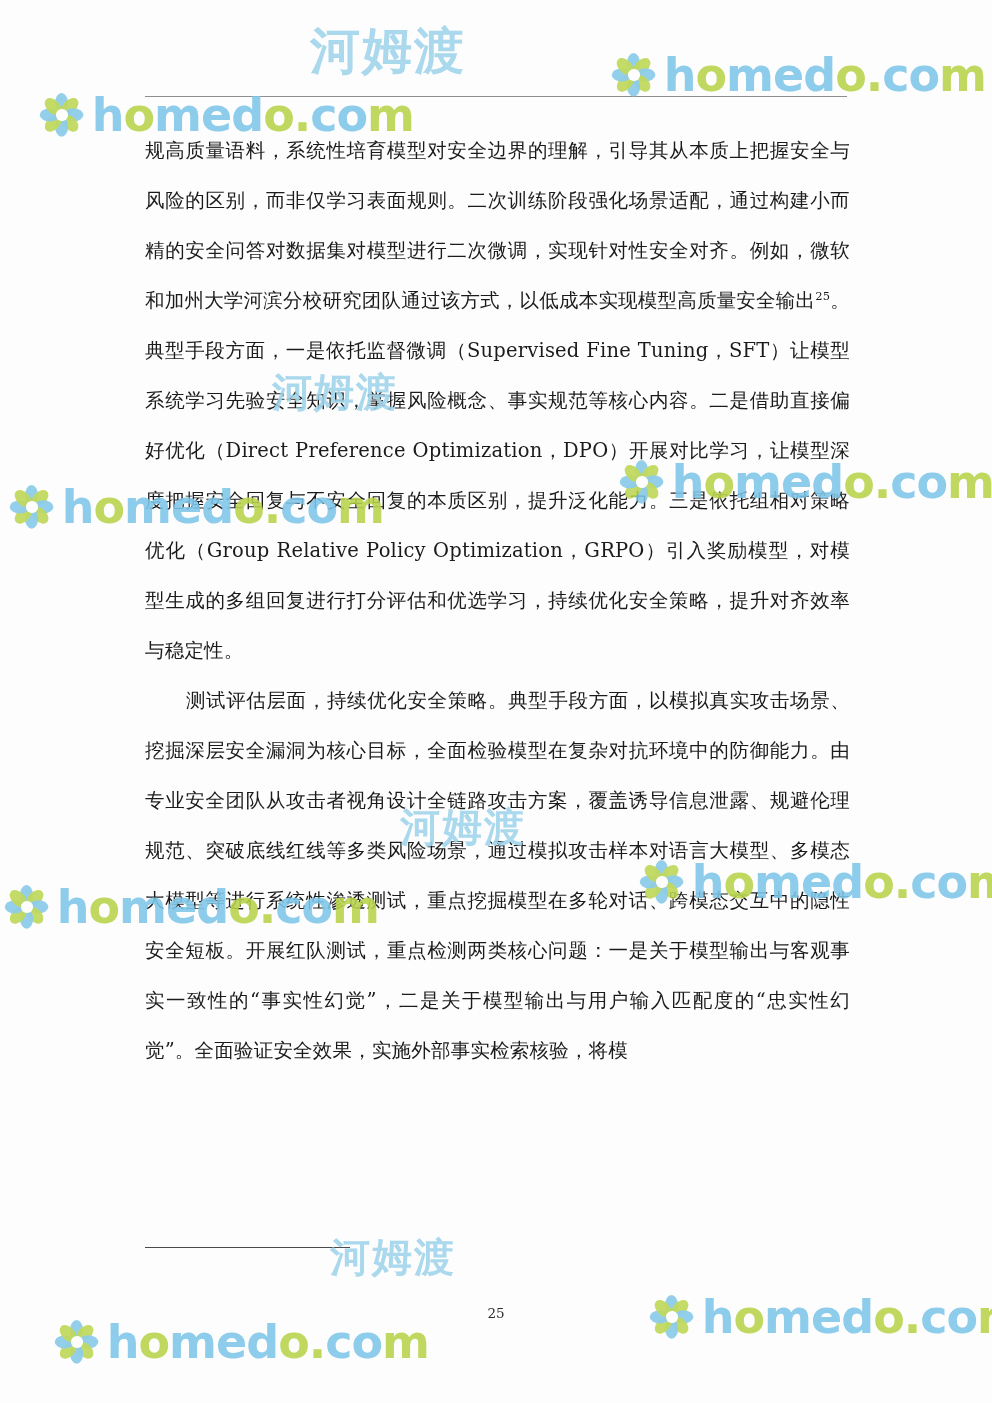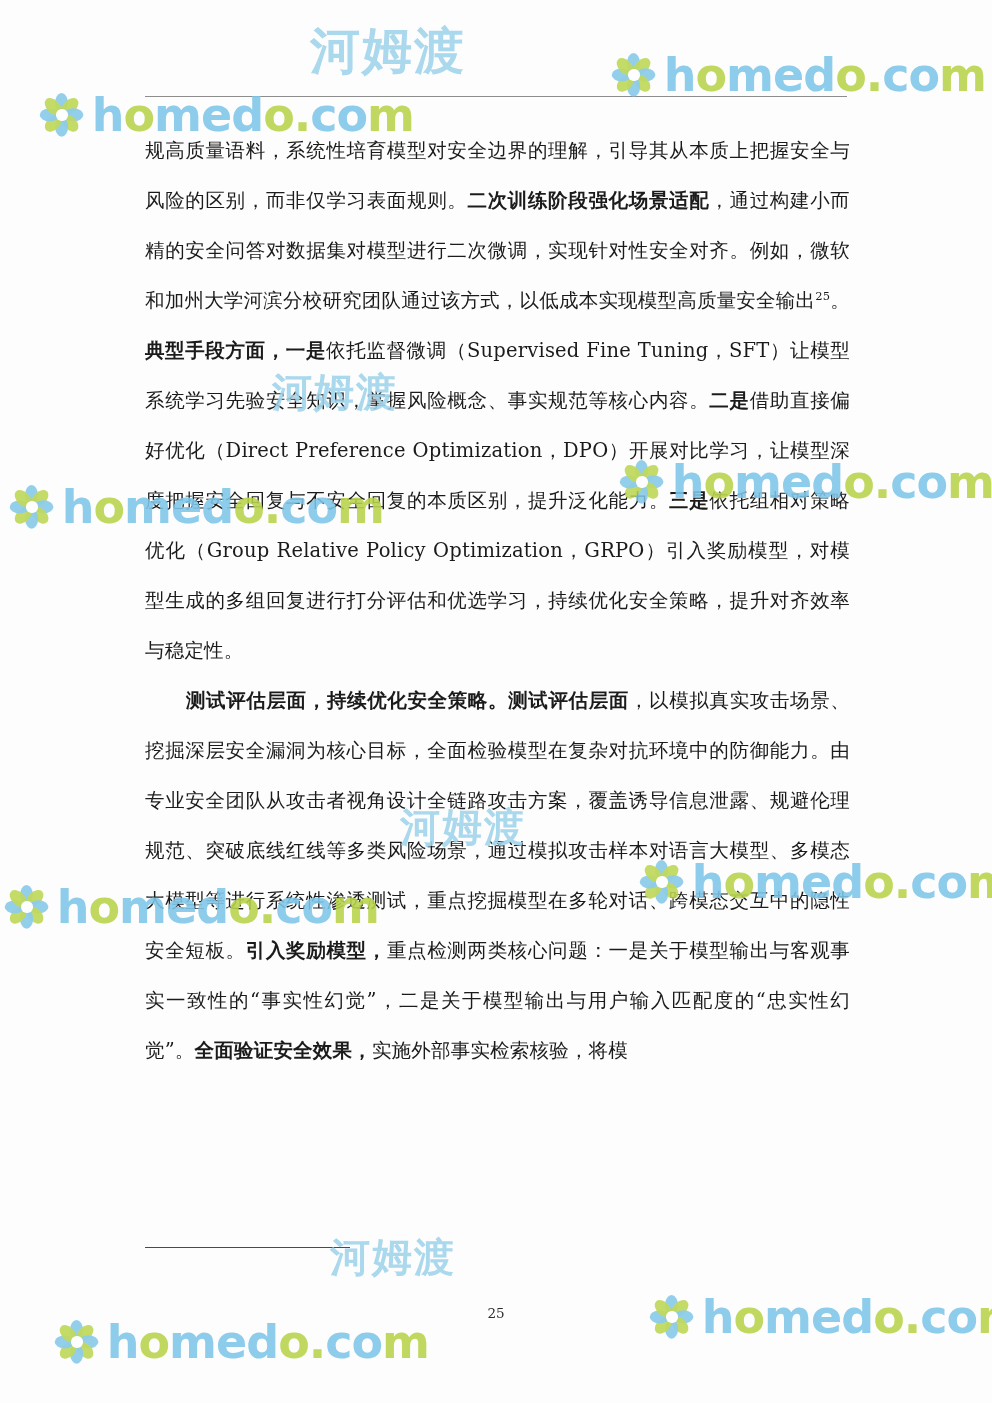--- a/index.html
+++ b/index.html
@@ -52,21 +52,21 @@
   p.para {
     margin: 0;
     font-size: 19.5px;
     line-height: 50px;
     color: #1b1b1b;
     text-align: justify;
     text-justify: inter-ideograph;
     letter-spacing: .2px;
   }
   p.para.indent { text-indent: 2.1em; }
-  b { font-weight: 700; }
+  b { font-weight: 400; }
   sup {
     font-size: 11.5px;
     vertical-align: super;
     line-height: 0;
   }
   .latin { font-family: "DejaVu Serif", "Liberation Serif", serif; }
 
   
   .footnote-rule {
     position: absolute;
@@ -148,21 +148,21 @@
 </style>
 </head>
 <body>
 
 <div class="page">
 
   <div class="header-rule"></div>
 
   <div class="body-wrap">
     <p class="para">规高质量语料，系统性培育模型对安全边界的理解，引导其从本质上把握安全与风险的区别，而非仅学习表面规则。<b>二次训练阶段强化场景适配</b>，通过构建小而精的安全问答对数据集对模型进行二次微调，实现针对性安全对齐。例如，微软和加州大学河滨分校研究团队通过该方式，以低成本实现模型高质量安全输出<sup>25</sup>。<b>典型手段方面，一是</b>依托监督微调（<span class="latin">Supervised Fine Tuning，SFT</span>）让模型系统学习先验安全知识，掌握风险概念、事实规范等核心内容。<b>二是</b>借助直接偏好优化（<span class="latin">Direct Preference Optimization，DPO</span>）开展对比学习，让模型深度把握安全回复与不安全回复的本质区别，提升泛化能力。<b>三是</b>依托组相对策略优化（<span class="latin">Group Relative Policy Optimization，GRPO</span>）引入奖励模型，对模型生成的多组回复进行打分评估和优选学习，持续优化安全策略，提升对齐效率与稳定性。</p>
-    <p class="para indent"><b>测试评估层面，持续优化安全策略。</b><b>测试评估层面</b>，以模拟真实攻击场景、挖掘深层安全漏洞为核心目标，全面检验模型在复杂对抗环境中的防御能力。由专业安全团队从攻击者视角设计全链路攻击方案，覆盖诱导信息泄露、规避伦理规范、突破底线红线等多类风险场景，通过模拟攻击样本对语言大模型、多模态大模型等进行系统性渗透测试，重点挖掘模型在多轮对话、跨模态交互中的隐性安全短板。<b>引入奖励模型，</b>重点检测两类核心问题：一是关于模型输出与客观事实一致性的“事实性幻觉”，二是关于模型输出与用户输入匹配度的“忠实性幻觉”。<b>全面验证安全效果，</b>实施外部事实检索核验，将模</p>
+    <p class="para indent"><b>测试评估层面，持续优化安全策略。</b><b>典型手段方面</b>，以模拟真实攻击场景、挖掘深层安全漏洞为核心目标，全面检验模型在复杂对抗环境中的防御能力。由专业安全团队从攻击者视角设计全链路攻击方案，覆盖诱导信息泄露、规避伦理规范、突破底线红线等多类风险场景，通过模拟攻击样本对语言大模型、多模态大模型等进行系统性渗透测试，重点挖掘模型在多轮对话、跨模态交互中的隐性安全短板。<b>开展红队测试，</b>重点检测两类核心问题：一是关于模型输出与客观事实一致性的“事实性幻觉”，二是关于模型输出与用户输入匹配度的“忠实性幻觉”。<b>全面验证安全效果，</b>实施外部事实检索核验，将模</p>
   </div>
 
   <div class="footnote-rule"></div>
 
   <div class="page-number">25</div>
 
   <div class="wm-layer">
     <div class="wm wm-cn-w wm-w1">
       <span class="wm-cn" style="font-size: 50px;">河姆渡</span>
     </div>

